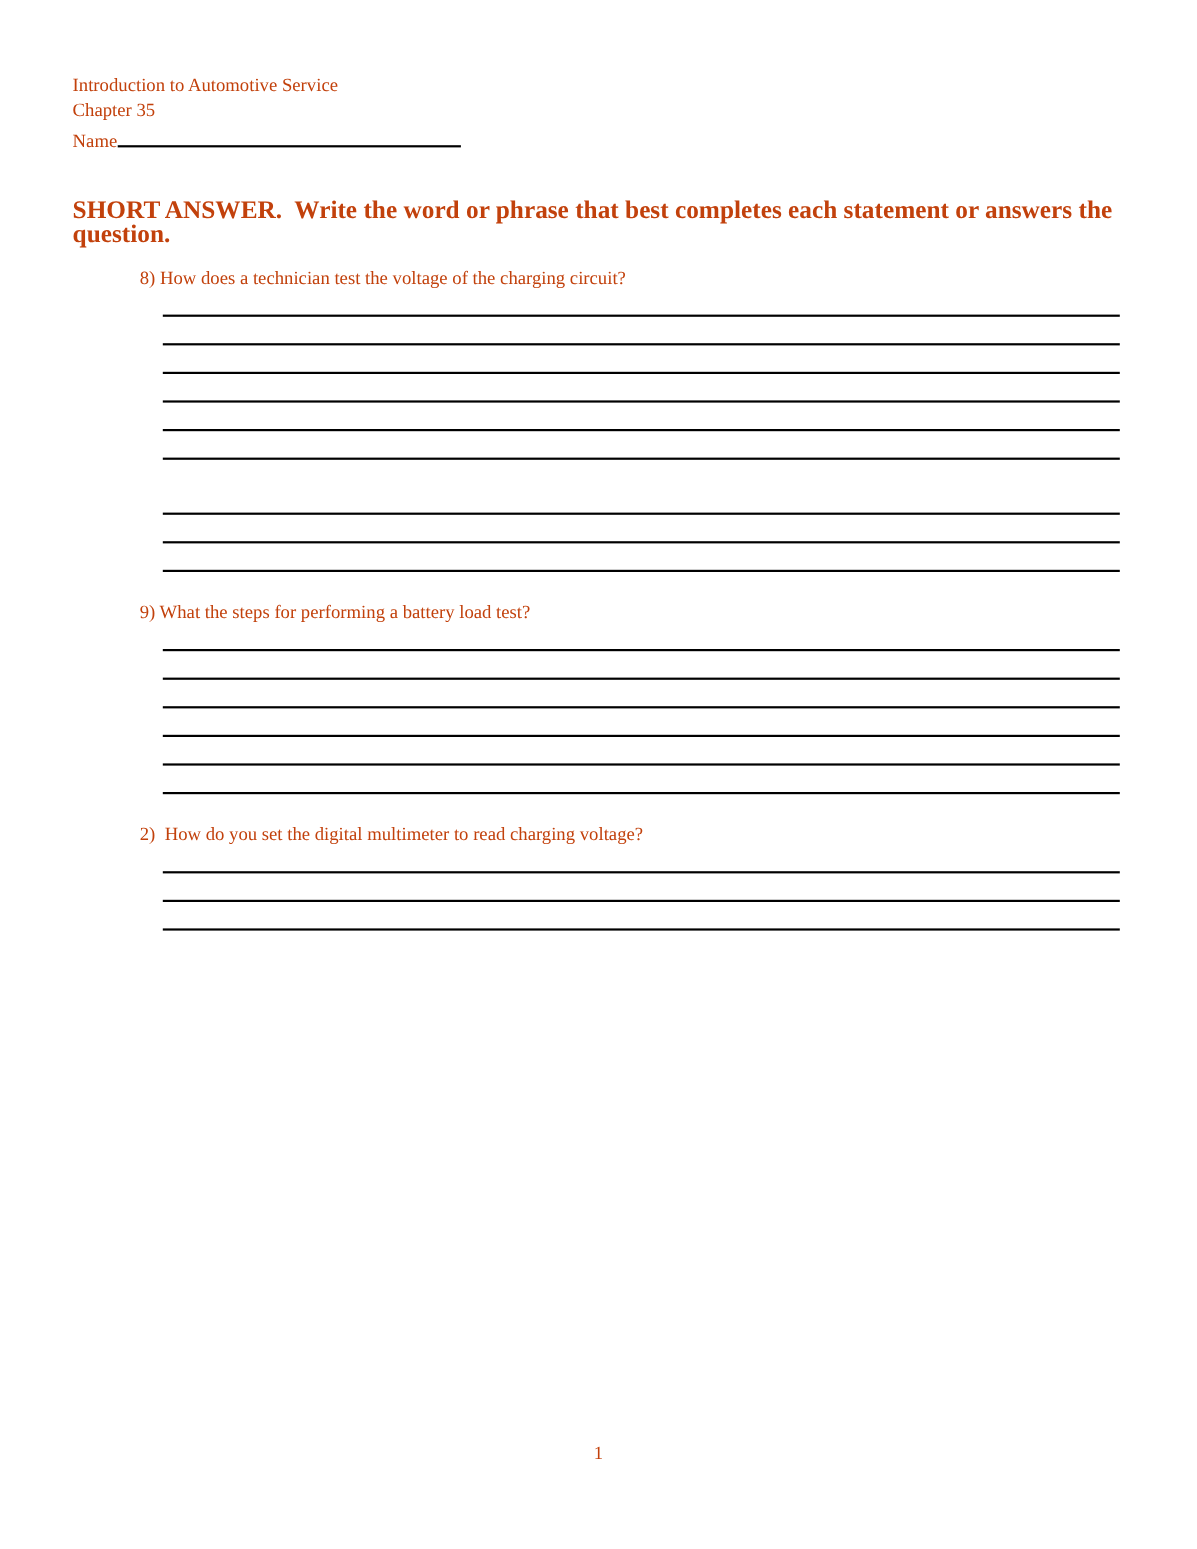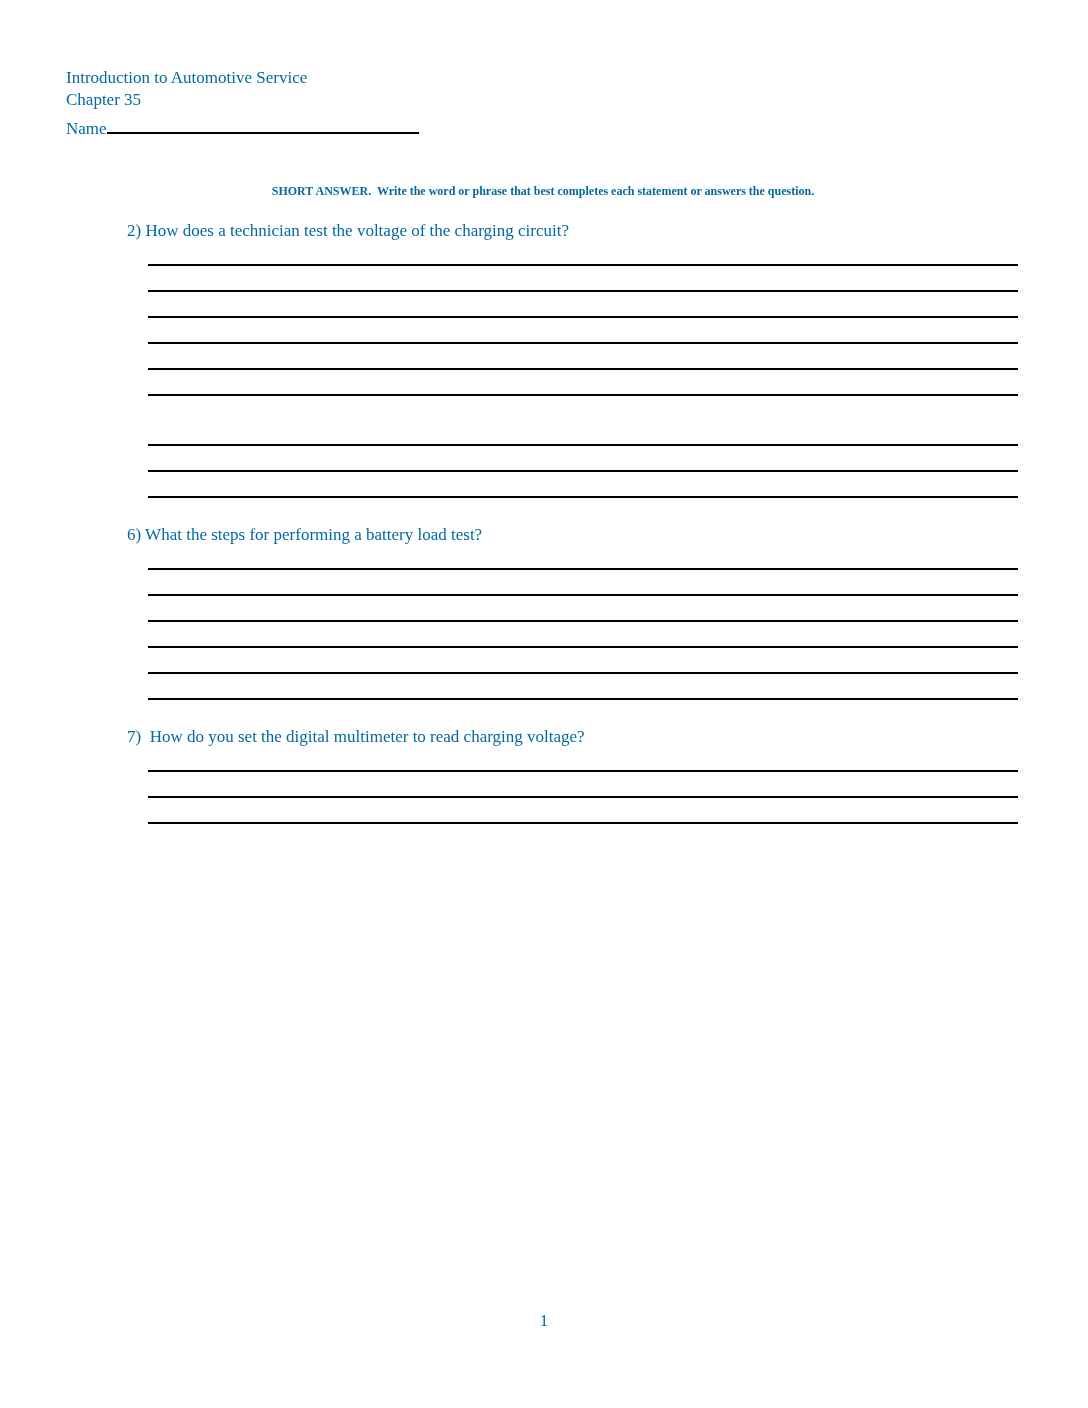--- a/index.html
+++ b/index.html
@@ -9,44 +9,43 @@
   }
   .page {
     position: relative;
     width: 1088px;
     height: 1408px;
     background: #ffffff;
     box-sizing: border-box;
     padding: 67px 68px 0 66px;
     font-family: "Liberation Serif", "DejaVu Serif", serif;
     font-size: 17px;
-    color: #0369a1;
+    color: #c2410c;
     overflow: hidden;
   }
   .header-line {
     line-height: 22px;
     white-space: pre-wrap;
   }
   .name-row {
     margin-top: 7px;
     line-height: 22px;
   }
   .name-line {
     display: inline-block;
     width: 312px;
     height: 14px;
     border-bottom: 2px solid #000000;
   }
   .section-heading {
     margin-top: 40px;
     line-height: 22px;
     font-weight: bold;
-    font-size: 12px;
+    font-size: 23px;
     white-space: pre-wrap;
-    text-align: center;
   }
   .question {
     margin-top: 26px;
   }
   .question:first-of-type {
     margin-top: 18px;
   }
   .q-text {
     margin-left: 61px;
     line-height: 22px;
@@ -81,53 +80,53 @@
   </div>
 
   <div class="name-row">
     <span>Name</span><span class="name-line"></span>
   </div>
 
   <div class="section-heading">SHORT ANSWER.  Write the word or phrase that best completes each statement or answers the question.</div>
 
   <div id="questions">
   <div class="question">
-    <div class="q-text">2) How does a technician test the voltage of the charging circuit?</div>
+    <div class="q-text">8) How does a technician test the voltage of the charging circuit?</div>
     <div class="q-lines">
           <div class="answer-line"></div>
           <div class="answer-line"></div>
           <div class="answer-line"></div>
           <div class="answer-line"></div>
           <div class="answer-line"></div>
           <div class="answer-line"></div>
         </div>
   </div>
 
   <div class="question">
     <div class="q-lines">
           <div class="answer-line"></div>
           <div class="answer-line"></div>
           <div class="answer-line"></div>
         </div>
   </div>
 
   <div class="question">
-    <div class="q-text">6) What the steps for performing a battery load test?</div>
+    <div class="q-text">9) What the steps for performing a battery load test?</div>
     <div class="q-lines">
           <div class="answer-line"></div>
           <div class="answer-line"></div>
           <div class="answer-line"></div>
           <div class="answer-line"></div>
           <div class="answer-line"></div>
           <div class="answer-line"></div>
         </div>
   </div>
 
   <div class="question">
-    <div class="q-text">7)  How do you set the digital multimeter to read charging voltage?</div>
+    <div class="q-text">2)  How do you set the digital multimeter to read charging voltage?</div>
     <div class="q-lines">
           <div class="answer-line"></div>
           <div class="answer-line"></div>
           <div class="answer-line"></div>
         </div>
   </div>
 </div>
 
   <div class="page-number">1</div>
 

